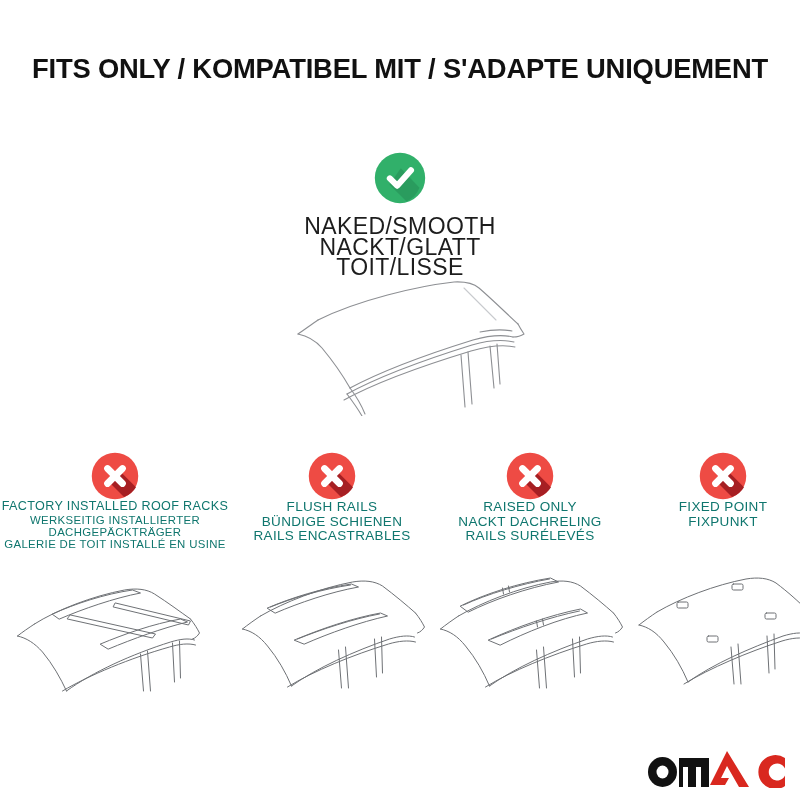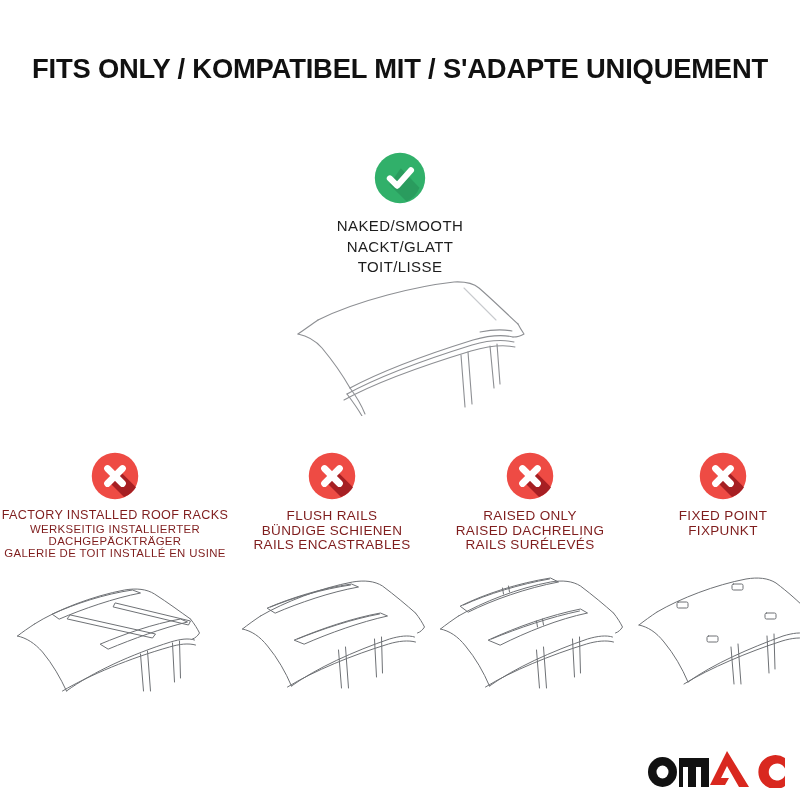--- a/index.html
+++ b/index.html
@@ -44,21 +44,21 @@
   .badge {
     display: block;
     margin: 0 auto;
     position: relative;
   }
   .badge-ok { width: 52px; height: 52px; }
   .badge-no { width: 48px; height: 48px; }
 
   #ok-labels {
     margin-top: 12px;
-    font-size: 15px;
+    font-size: 23px;
     line-height: 20.5px;
     letter-spacing: 0.4px;
     color: #1d1d1d;
     font-family: "Liberation Sans", sans-serif;
   }
   #ok-labels div { white-space: nowrap; }
 
   
   #big-roof {
     position: absolute;
@@ -75,22 +75,21 @@
     top: 452px;
     width: 800px;
     height: 240px;
   }
   .no-item {
     position: absolute;
     top: 0;
     text-align: center;
   }
   .no-labels {
-    margin-top: 9px;
-    color: #7f1d1d;
+    color: #0f766e;
     font-family: "Liberation Sans", sans-serif;
     letter-spacing: 0.35px;
   }
   .no-labels div { white-space: nowrap; }
   .no-labels .l1 { font-size: 13.5px; line-height: 14.5px; }
   .no-labels .l2,
   .no-labels .l3,
   .no-labels .l4 { font-size: 13.5px; line-height: 14.5px; }
 
   
@@ -245,21 +244,21 @@
     <svg class="badge badge-no" viewBox="0 0 64 64">
       <circle cx="32" cy="32" r="31" fill="#ee4b44"></circle>
       <path d="M38 25 L60 47 A31 31 0 0 1 44 60 L24 40 Z" fill="#a61f23"></path>
       <g stroke="#ffffff" stroke-width="9" stroke-linecap="round">
         <line x1="22" y1="22" x2="42" y2="42"></line>
         <line x1="42" y1="22" x2="22" y2="42"></line>
       </g>
     </svg>
     <div class="no-labels">
       <div class="l1">RAISED ONLY</div>
-      <div class="l2">RAISED DACHRELING</div>
+      <div class="l2">NACKT DACHRELING</div>
       <div class="l3">RAILS SURÉLEVÉS</div>
     </div>
     <svg class="small-roof" style="top:108px;" width="195" height="130" viewBox="0 0 195 130">
       <g fill="none" stroke="#6e7175" stroke-width="1" stroke-linejoin="round" stroke-linecap="round">
         <path d="M26 56 C50 42 86 28 118 22 C130 20 140 21 148 26 C160 35 172 45 181 53"></path>
         <path d="M26 56 C20 60 13 65 8 69"></path>
         <path d="M8 69 C17 71 25 76 33 86 C43 98 51 112 57 126"></path>
 
         <path d="M28 46 C52 34 86 23 118 18 L126 22 C94 28 60 40 36 52 Z"></path>
         <path d="M31 45 C55 34 88 24 117 19"></path>

